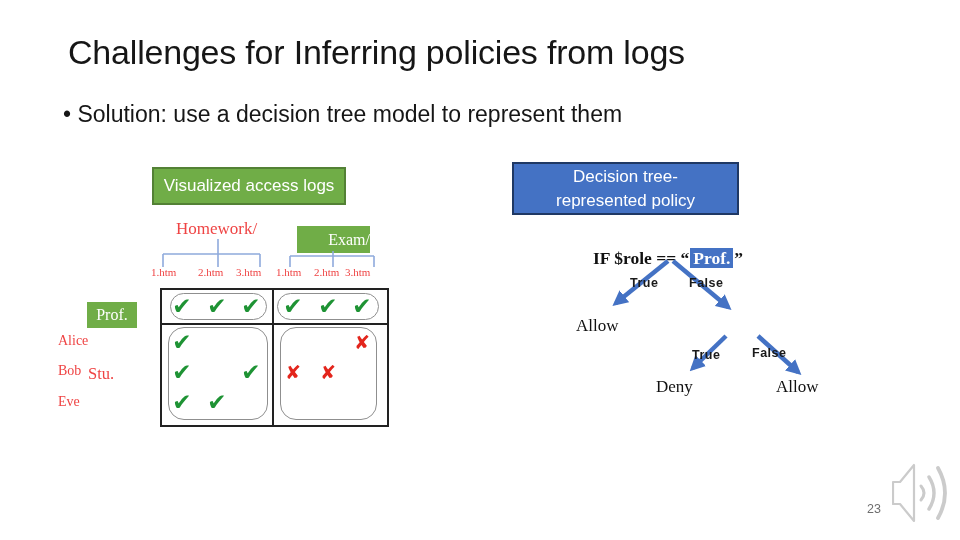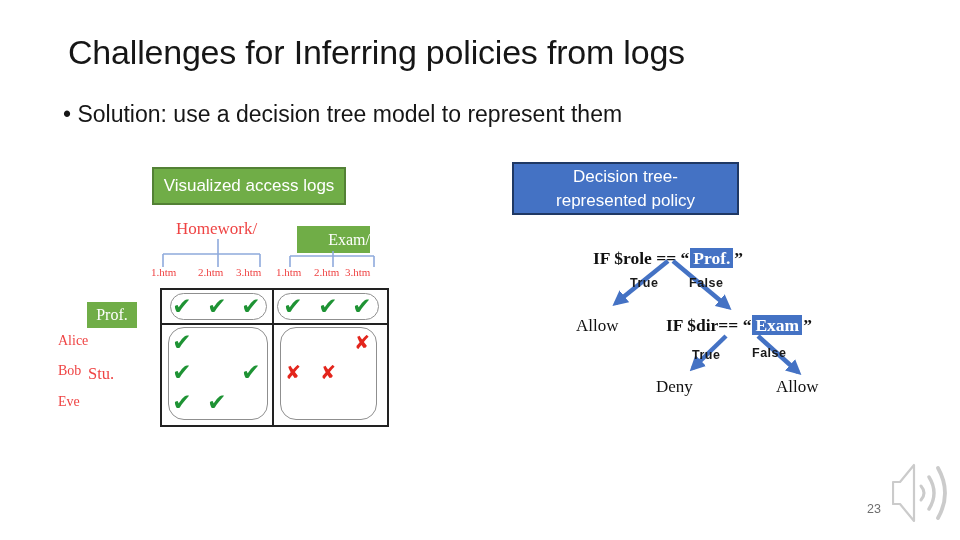--- a/index.html
+++ b/index.html
@@ -131,23 +131,20 @@
       <line x1="171" y1="81" x2="138" y2="113" marker-end="url(#ah)"></line>
       <line x1="203" y1="81" x2="243" y2="117" marker-end="url(#ah)"></line>
     </g>
   </svg>
 
   <div class="abs branch-label" style="left:630px; top:276px;">True</div>
   <div class="abs branch-label" style="left:689px; top:276px;">False</div>
 
   <div class="abs leaf" style="left:576px; top:316px;">Allow</div>
 
-  <div class="abs if-node nowrap" style="left:666px; top:315px;">
-    <span>IF $dir== “</span><span class="hl">Exam</span><span>”</span>
-  </div>
 
   <div class="abs branch-label" style="left:692px; top:348px;">True</div>
   <div class="abs branch-label" style="left:752px; top:346px;">False</div>
 
   <div class="abs leaf" style="left:656px; top:377px;">Deny</div>
   <div class="abs leaf" style="left:776px; top:377px;">Allow</div>
 
   <svg class="abs" style="left:892px; top:461px;" width="68" height="70" viewBox="0 0 68 70">
     <g stroke="#cbcbcb" fill="none">
       <path d="M22,4 L22,60 L8,43 L1,43 L1,21 L8,21 Z" fill="#ffffff" stroke-width="2.2" stroke-linejoin="round"></path>

